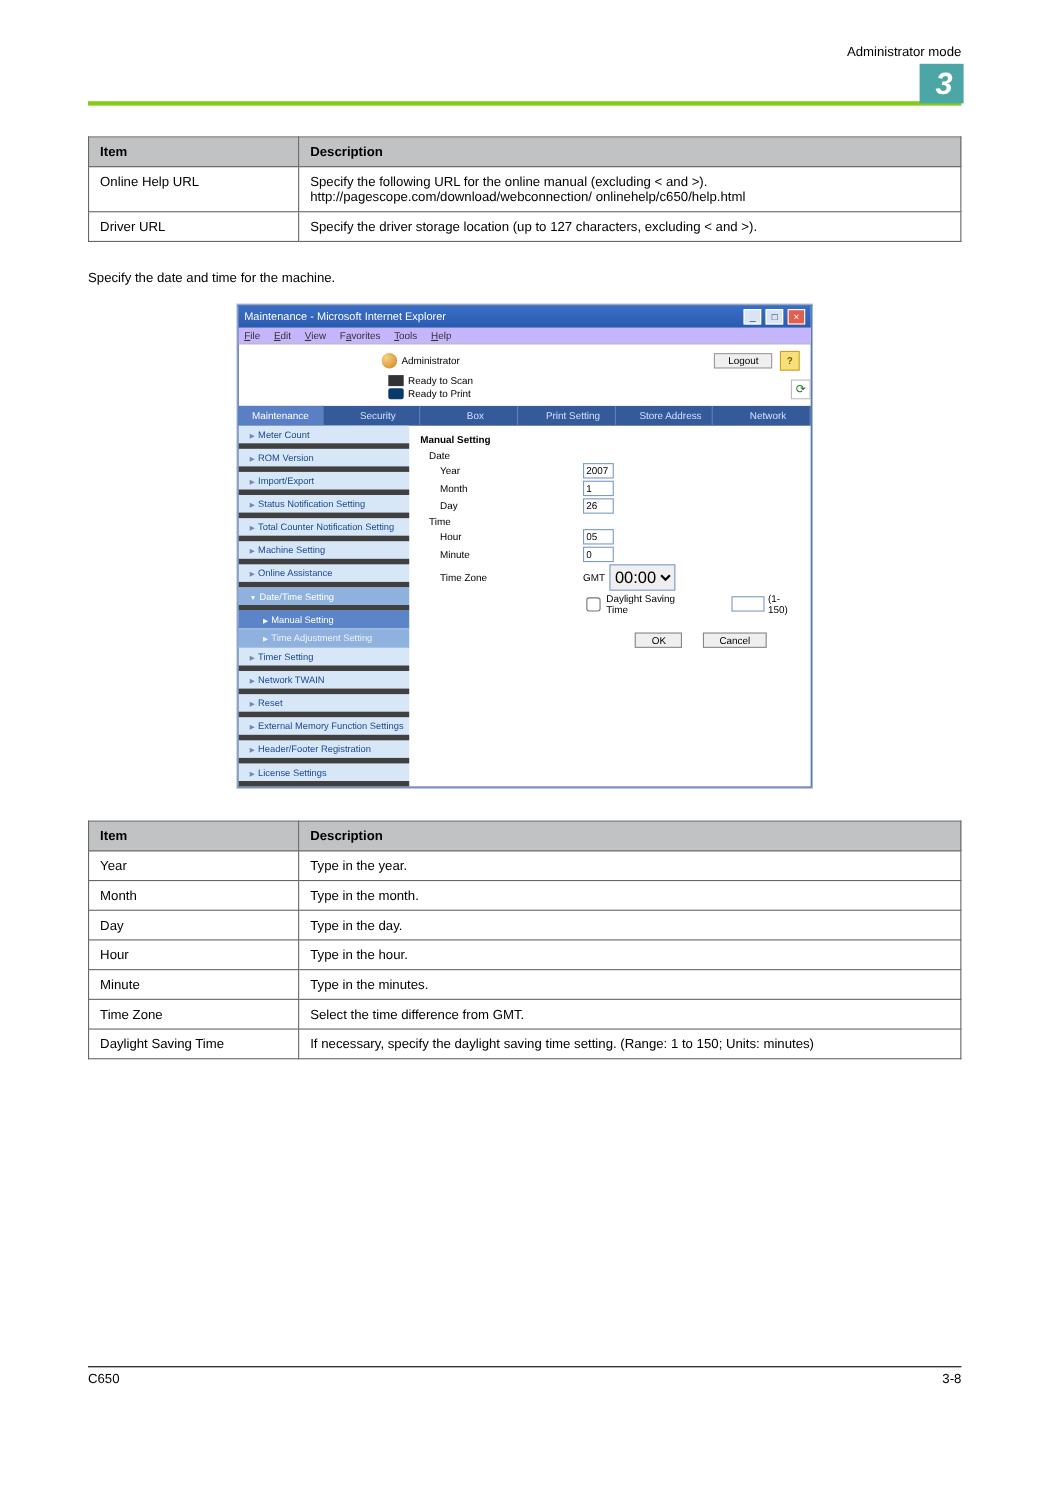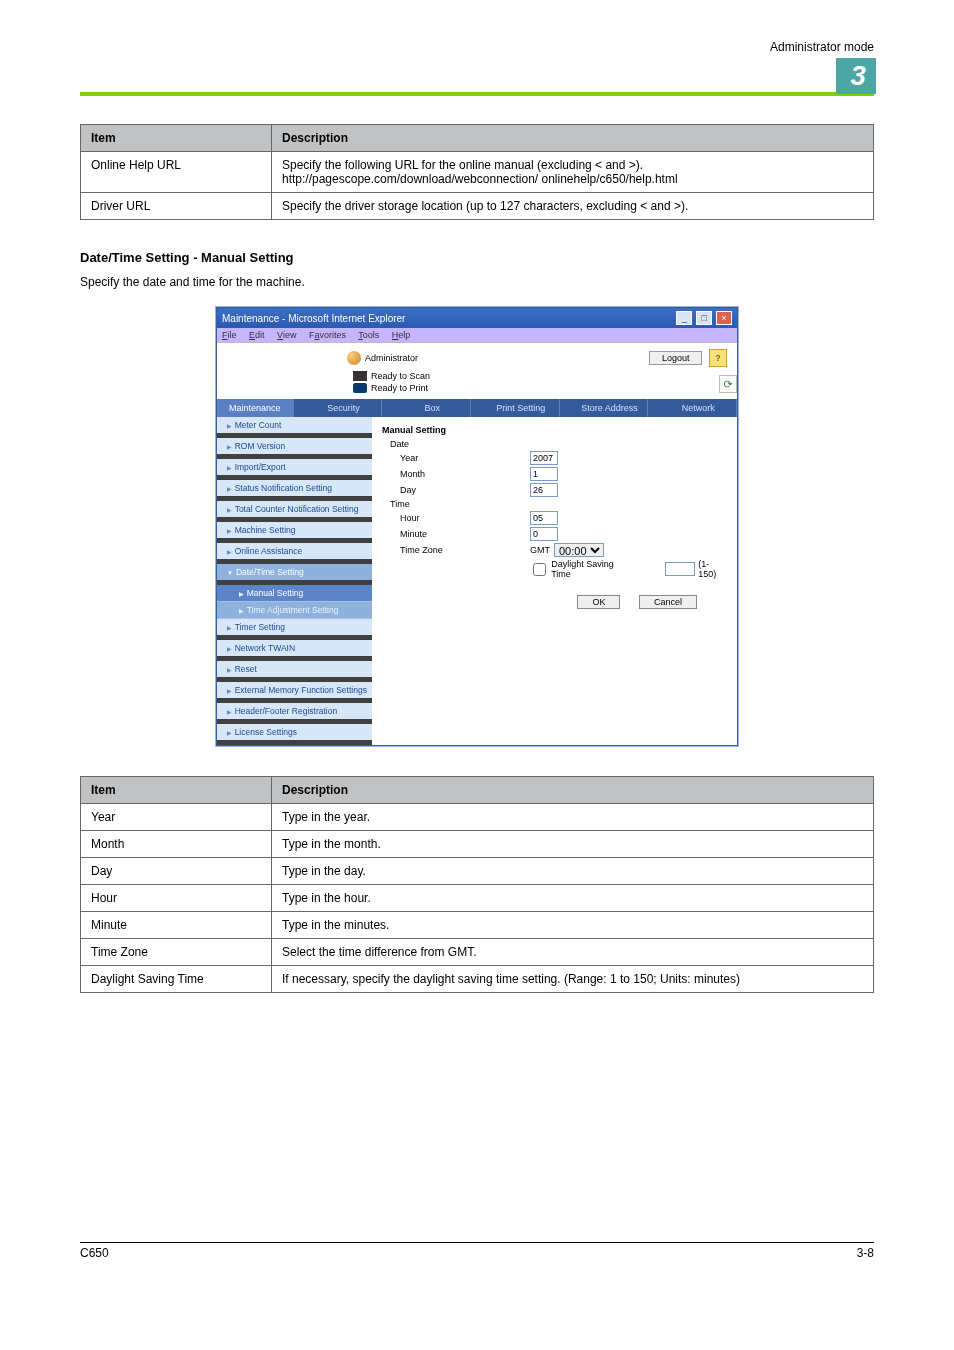--- a/index.html
+++ b/index.html
@@ -265,23 +265,23 @@
   }
   .formrow input[type="text"] {
     font-size: 9px;
     padding: 0 2px;
     width: 28px;
     border: 1px solid #7a9ac8;
     height: 14px;
     box-sizing: border-box;
   }
   .formrow select {
-    font-size: 11px;
+    font-size: 15px;
     border: 1px solid #7a9ac8;
-    height: 14px;
+    height: 24px;
   }
   .buttons {
     text-align: right;
     padding: 14px 30px 8px 0;
   }
   .buttons button {
     font-size: 9px;
     padding: 1px 14px;
     background: #efefef;
     border: 1px solid #888;
@@ -310,21 +310,20 @@
         <td style="white-space:pre-line">Specify the following URL for the online manual (excluding &lt; and &gt;).
 http://pagescope.com/download/webconnection/ onlinehelp/c650/help.html</td>
       </tr>
       <tr>
         <td>Driver URL</td>
         <td>Specify the driver storage location (up to 127 characters, excluding &lt; and &gt;).</td>
       </tr>
     </tbody>
   </table>
 
-  <h4 class="sub">Date/Time Setting - Manual Setting</h4>
   <p class="body">Specify the date and time for the machine.</p>
 
   <div class="ie-window">
     <div class="ie-titlebar">
       <span>Maintenance - Microsoft Internet Explorer</span>
       <span class="ie-title-controls">
         <span>_</span>
         <span>□</span>
         <span class="closebtn">×</span>
       </span>

